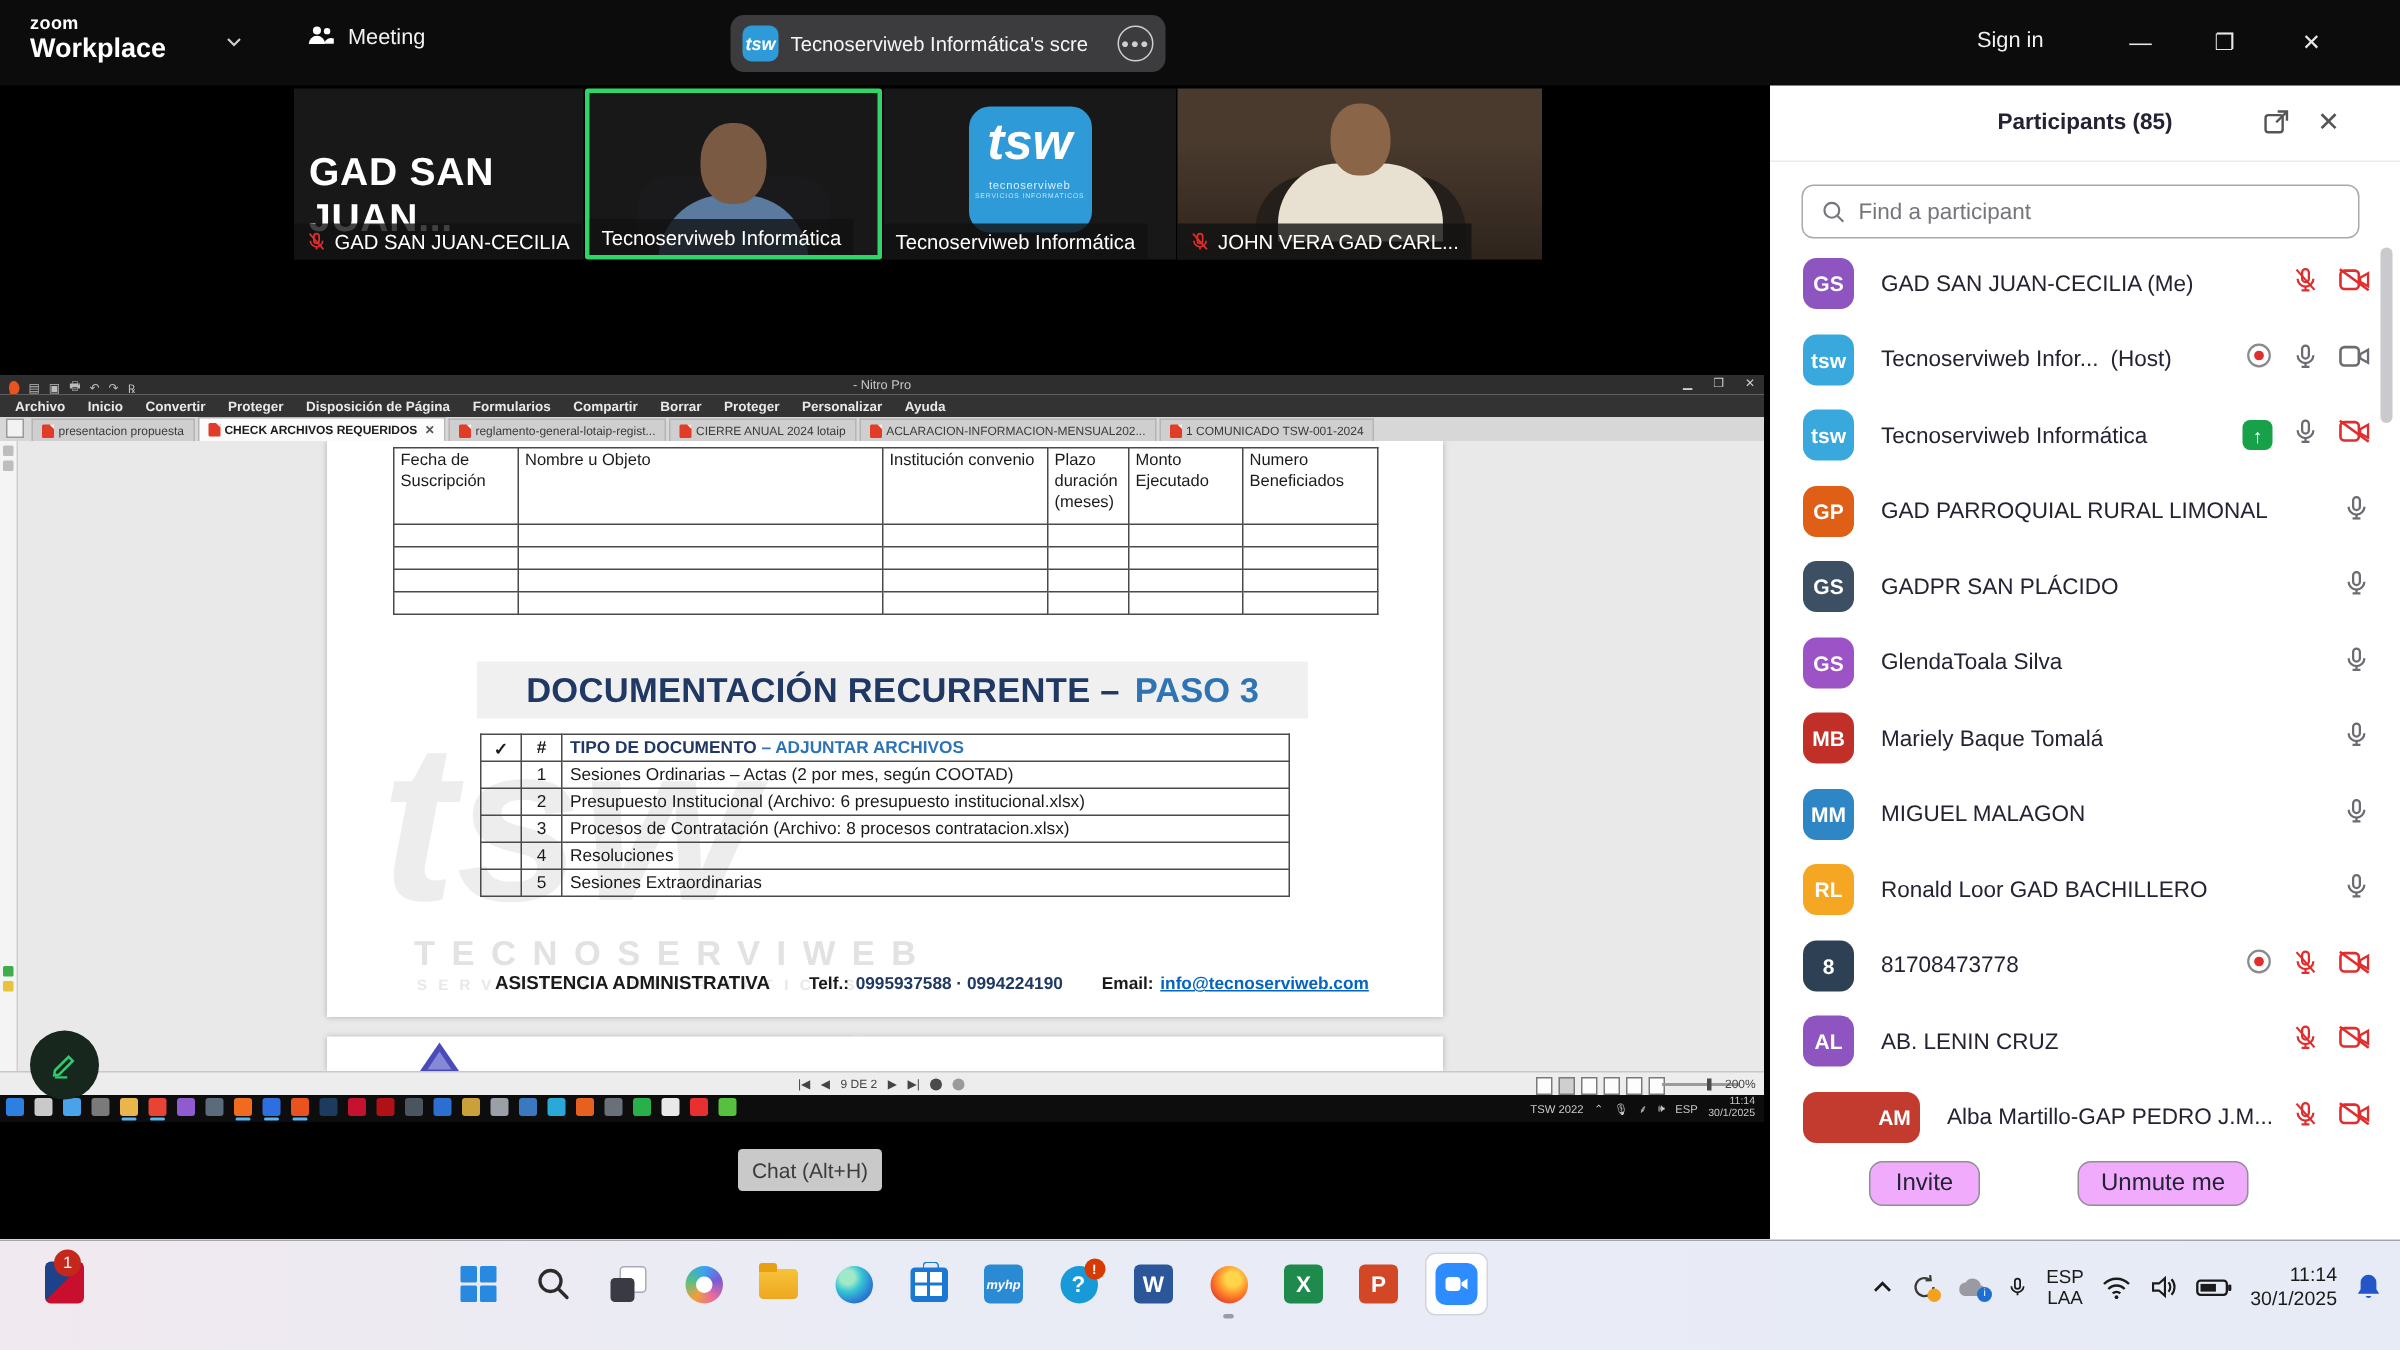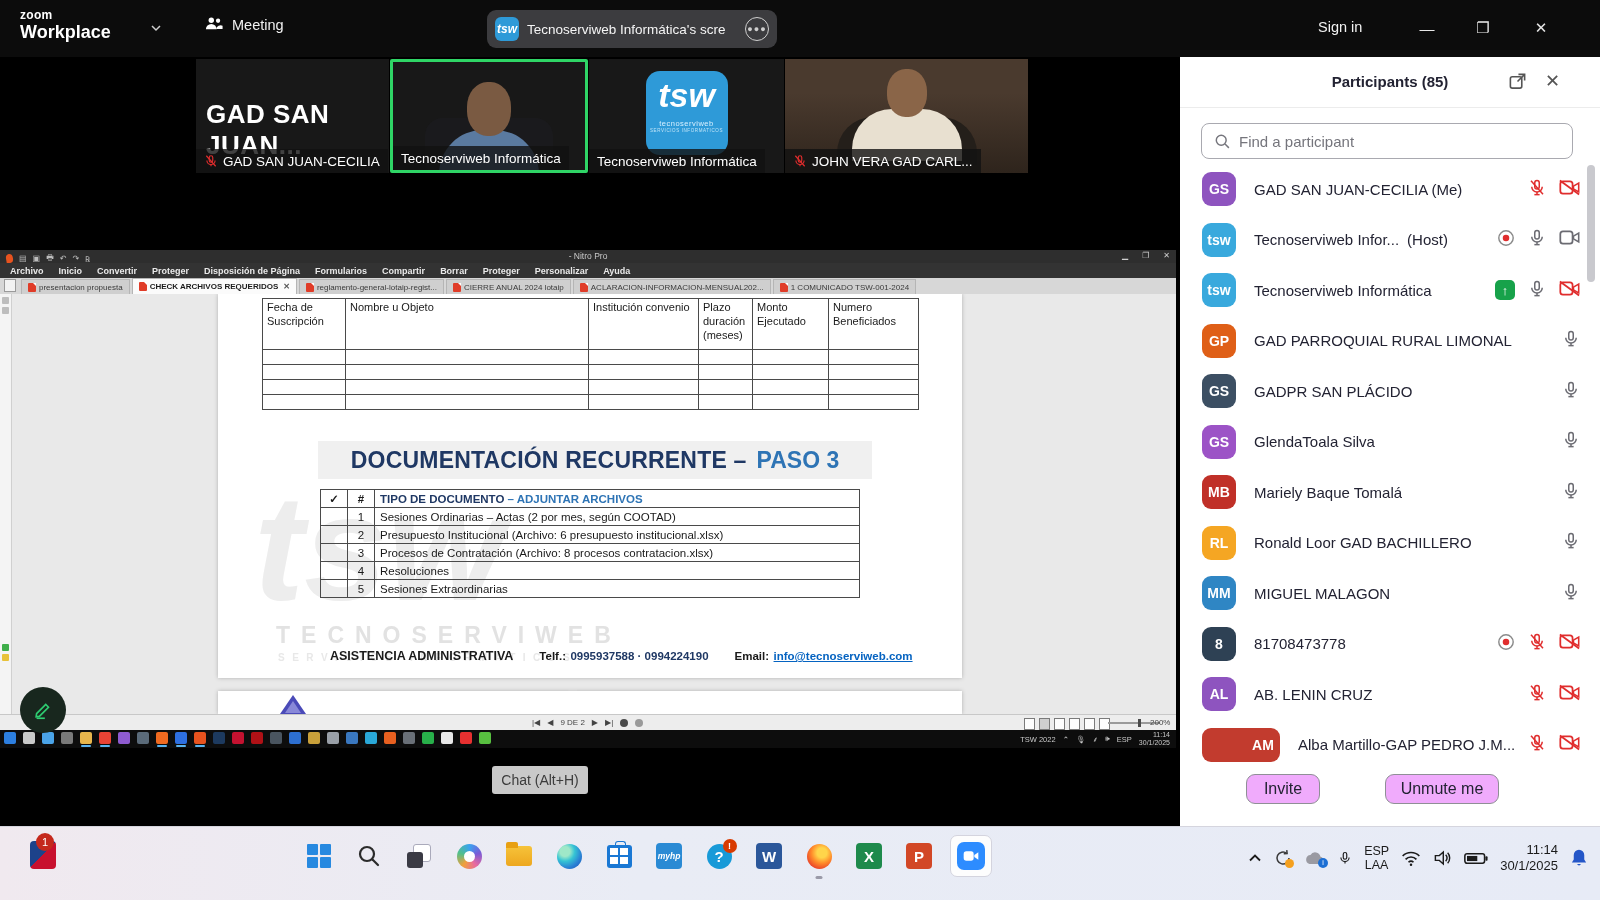--- a/index.html
+++ b/index.html
@@ -811,43 +811,43 @@
               <path d="M5,11 a7,7 0 0 0 14,0" fill="none" stroke="#6b6b72" stroke-width="2"></path>
               <line x1="12" y1="18" x2="12" y2="21.5" stroke="#6b6b72" stroke-width="2"></line>
               <line x1="8.5" y1="21.5" x2="15.5" y2="21.5" stroke="#6b6b72" stroke-width="2"></line>
             </svg>
           </span>
 
         </div>
       </div>
 
       <div class="p-row">
-        <div class="p-avatar" style="background: rgb(245, 166, 35);">
-          <span>RL</span>
-        </div>
-        <div class="p-name"><span>Ronald Loor GAD BACHILLERO</span></div>
+        <div class="p-avatar" style="background: rgb(47, 134, 196);">
+          <span>MM</span>
+        </div>
+        <div class="p-name"><span>MIGUEL MALAGON</span></div>
         <div class="p-icons">
 
           <span>
             <svg width="18" height="19" viewBox="0 0 24 24">
               <rect x="9" y="2.5" width="6" height="11.5" rx="3" fill="none" stroke="#6b6b72" stroke-width="2"></rect>
               <path d="M5,11 a7,7 0 0 0 14,0" fill="none" stroke="#6b6b72" stroke-width="2"></path>
               <line x1="12" y1="18" x2="12" y2="21.5" stroke="#6b6b72" stroke-width="2"></line>
               <line x1="8.5" y1="21.5" x2="15.5" y2="21.5" stroke="#6b6b72" stroke-width="2"></line>
             </svg>
           </span>
 
         </div>
       </div>
 
       <div class="p-row">
-        <div class="p-avatar" style="background: rgb(47, 134, 196);">
-          <span>MM</span>
-        </div>
-        <div class="p-name"><span>MIGUEL MALAGON</span></div>
+        <div class="p-avatar" style="background: rgb(245, 166, 35);">
+          <span>RL</span>
+        </div>
+        <div class="p-name"><span>Ronald Loor GAD BACHILLERO</span></div>
         <div class="p-icons">
 
           <span>
             <svg width="18" height="19" viewBox="0 0 24 24">
               <rect x="9" y="2.5" width="6" height="11.5" rx="3" fill="none" stroke="#6b6b72" stroke-width="2"></rect>
               <path d="M5,11 a7,7 0 0 0 14,0" fill="none" stroke="#6b6b72" stroke-width="2"></path>
               <line x1="12" y1="18" x2="12" y2="21.5" stroke="#6b6b72" stroke-width="2"></line>
               <line x1="8.5" y1="21.5" x2="15.5" y2="21.5" stroke="#6b6b72" stroke-width="2"></line>
             </svg>
           </span>

